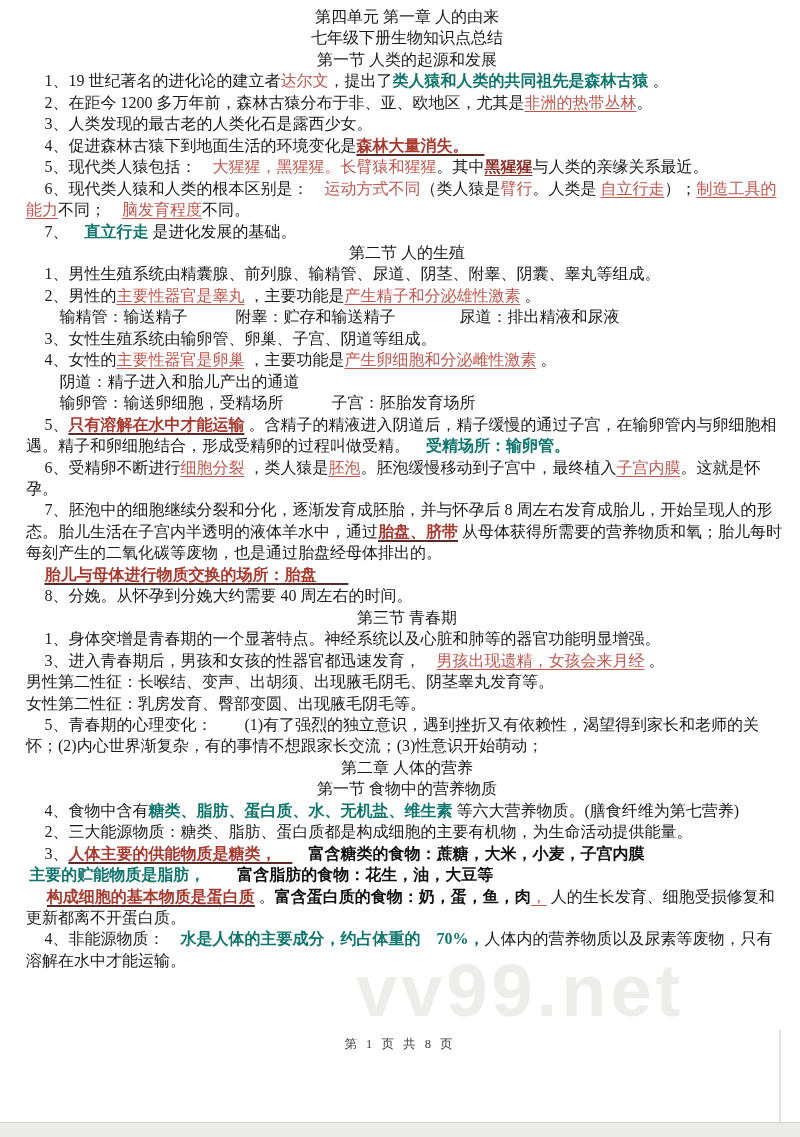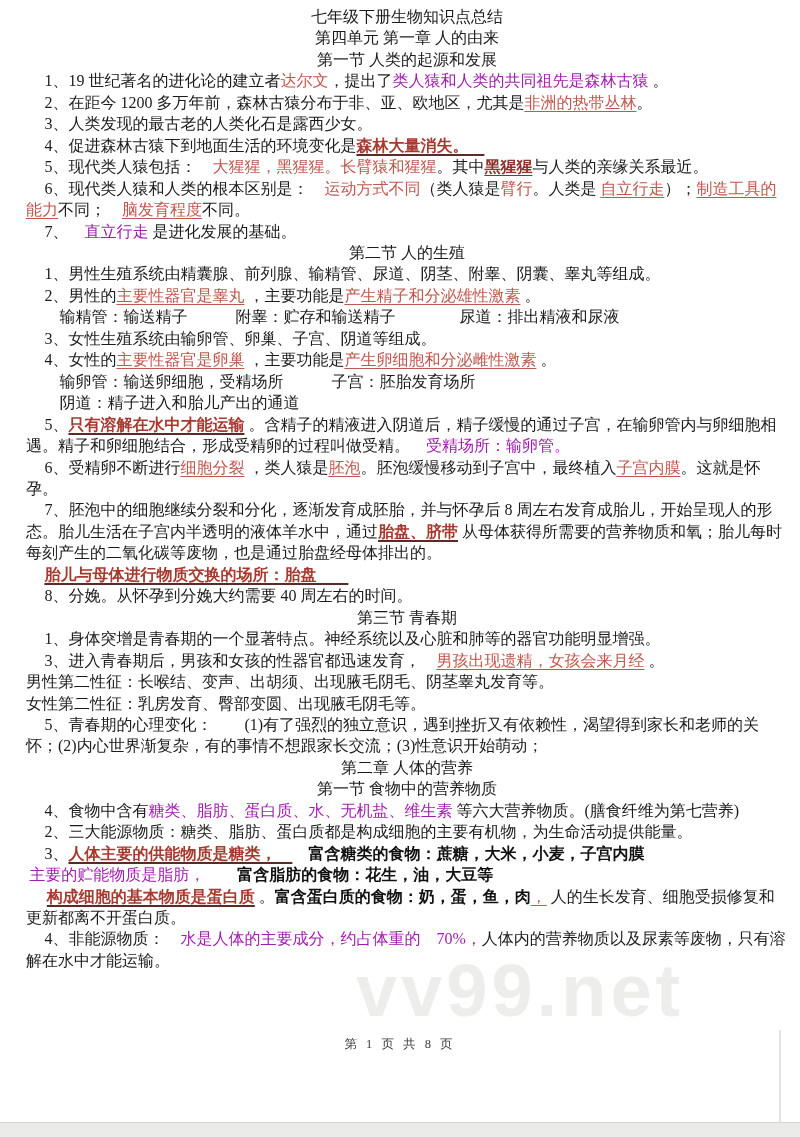--- a/index.html
+++ b/index.html
@@ -20,21 +20,21 @@
   .h        { text-align:center; }
   .item     { text-indent:1.15em; }
   .plain    { text-indent:0; }
   .sub      { text-indent:2.1em; }
   .submid   { text-indent:1.3em; }
   .subsmall { text-indent:0.2em; }
 
   .seg-n   { color:#1b1b1b; }
   .seg-r   { color:#c1574e; }
   .seg-ru  { color:#c1574e; text-decoration:underline; text-underline-offset:3px; text-decoration-thickness:1px; }
-  .seg-rb  { color:#a21caf; font-weight:normal; }
+  .seg-rb  { color:#0f766e; font-weight:bold; }
   .seg-rbu { color:#a8392f; font-weight:bold; text-decoration:underline; text-underline-offset:3px; text-decoration-thickness:1.5px; text-decoration-color:#5a2b27; }
   .seg-dbu { color:#8e322c; font-weight:bold; text-decoration:underline; text-underline-offset:3px; text-decoration-thickness:1px; }
   .seg-b   { color:#111111; font-weight:bold; }
 
   .watermark {
     position:absolute; left:356px; top:980px; z-index:1;
     font-family:"Liberation Sans","DejaVu Sans",sans-serif;
     font-weight:bold; font-size:74px; letter-spacing:4px;
     color:#ededeb; white-space:nowrap;
   }
@@ -50,38 +50,38 @@
     position:absolute; left:0; right:0; bottom:0; height:14px;
     background:#ebebe9; border-top:1px solid #d6d6d4; z-index:3;
   }
 </style>
 </head>
 <body>
 
 <div class="page">
   <div class="watermark">vv99.net</div>
   <div class="content">
+      <p class="para h"><span class="seg-n">第四单元 第一章 人的由来</span></p>
       <p class="para h"><span class="seg-n">七年级下册生物知识点总结</span></p>
-      <p class="para h"><span class="seg-n">第四单元 第一章 人的由来</span></p>
       <p class="para h"><span class="seg-n">第一节 人类的起源和发展</span></p>
       <p class="para item"><span class="seg-n">1、19 世纪著名的进化论的建立者</span><span class="seg-r">达尔文</span><span class="seg-n">，提出了</span><span class="seg-rb">类人猿和人类的共同祖先是森林古猿</span><span class="seg-n"> 。</span></p>
       <p class="para item"><span class="seg-n">2、在距今 1200 多万年前，森林古猿分布于非、亚、欧地区，尤其是</span><span class="seg-ru">非洲的热带丛林</span><span class="seg-n">。</span></p>
       <p class="para item"><span class="seg-n">3、人类发现的最古老的人类化石是露西少女。</span></p>
       <p class="para item"><span class="seg-n">4、促进森林古猿下到地面生活的环境变化是</span><span class="seg-rbu">森林大量消失。　</span></p>
       <p class="para item"><span class="seg-n">5、现代类人猿包括：　</span><span class="seg-r">大猩猩，黑猩猩。长臂猿和猩猩</span><span class="seg-n">。其中</span><span class="seg-dbu">黑猩猩</span><span class="seg-n">与人类的亲缘关系最近。</span></p>
       <p class="para item"><span class="seg-n">6、现代类人猿和人类的根本区别是：　</span><span class="seg-r">运动方式不同</span><span class="seg-n">（类人猿是</span><span class="seg-r">臂行</span><span class="seg-n">。人类是 </span><span class="seg-ru">自立行走</span><span class="seg-n">）；</span><span class="seg-ru">制造工具的能力</span><span class="seg-n">不同；　</span><span class="seg-ru">脑发育程度</span><span class="seg-n">不同。</span></p>
       <p class="para item"><span class="seg-n">7、　</span><span class="seg-rb">直立行走</span><span class="seg-n"> 是进化发展的基础。</span></p>
       <p class="para h"><span class="seg-n">第二节 人的生殖</span></p>
       <p class="para item"><span class="seg-n">1、男性生殖系统由精囊腺、前列腺、输精管、尿道、阴茎、附睾、阴囊、睾丸等组成。</span></p>
       <p class="para item"><span class="seg-n">2、男性的</span><span class="seg-ru">主要性器官是睾丸</span><span class="seg-n"> ，主要功能是</span><span class="seg-ru">产生精子和分泌雄性激素</span><span class="seg-n"> 。</span></p>
       <p class="para sub"><span class="seg-n">输精管：输送精子　　　附睾：贮存和输送精子　　　　尿道：排出精液和尿液</span></p>
       <p class="para item"><span class="seg-n">3、女性生殖系统由输卵管、卵巢、子宫、阴道等组成。</span></p>
       <p class="para item"><span class="seg-n">4、女性的</span><span class="seg-ru">主要性器官是卵巢</span><span class="seg-n"> ，主要功能是</span><span class="seg-ru">产生卵细胞和分泌雌性激素</span><span class="seg-n"> 。</span></p>
+      <p class="para sub"><span class="seg-n">阴道：精子进入和胎儿产出的通道</span></p>
       <p class="para sub"><span class="seg-n">输卵管：输送卵细胞，受精场所　　　子宫：胚胎发育场所</span></p>
-      <p class="para sub"><span class="seg-n">阴道：精子进入和胎儿产出的通道</span></p>
       <p class="para item"><span class="seg-n">5、</span><span class="seg-rbu">只有溶解在水中才能运输</span><span class="seg-n"> 。含精子的精液进入阴道后，精子缓慢的通过子宫，在输卵管内与卵细胞相遇。精子和卵细胞结合，形成受精卵的过程叫做受精。　</span><span class="seg-rb">受精场所：输卵管。</span></p>
       <p class="para item"><span class="seg-n">6、受精卵不断进行</span><span class="seg-ru">细胞分裂</span><span class="seg-n"> ，类人猿是</span><span class="seg-ru">胚泡</span><span class="seg-n">。胚泡缓慢移动到子宫中，最终植入</span><span class="seg-ru">子宫内膜</span><span class="seg-n">。这就是怀孕。</span></p>
       <p class="para item"><span class="seg-n">7、胚泡中的细胞继续分裂和分化，逐渐发育成胚胎，并与怀孕后 8 周左右发育成胎儿，开始呈现人的形态。胎儿生活在子宫内半透明的液体羊水中，通过</span><span class="seg-rbu">胎盘、脐带</span><span class="seg-n"> 从母体获得所需要的营养物质和氧；胎儿每时每刻产生的二氧化碳等废物，也是通过胎盘经母体排出的。</span></p>
       <p class="para item"><span class="seg-rbu">胎儿与母体进行物质交换的场所：胎盘　　</span></p>
       <p class="para item"><span class="seg-n">8、分娩。从怀孕到分娩大约需要 40 周左右的时间。</span></p>
       <p class="para h"><span class="seg-n">第三节 青春期</span></p>
       <p class="para item"><span class="seg-n">1、身体突增是青春期的一个显著特点。神经系统以及心脏和肺等的器官功能明显增强。</span></p>
       <p class="para item"><span class="seg-n">3、进入青春期后，男孩和女孩的性器官都迅速发育，　</span><span class="seg-ru">男孩出现遗精，女孩会来月经</span><span class="seg-n"> 。</span></p>
       <p class="para plain"><span class="seg-n">男性第二性征：长喉结、变声、出胡须、出现腋毛阴毛、阴茎睾丸发育等。</span></p>
       <p class="para plain"><span class="seg-n">女性第二性征：乳房发育、臀部变圆、出现腋毛阴毛等。</span></p>

